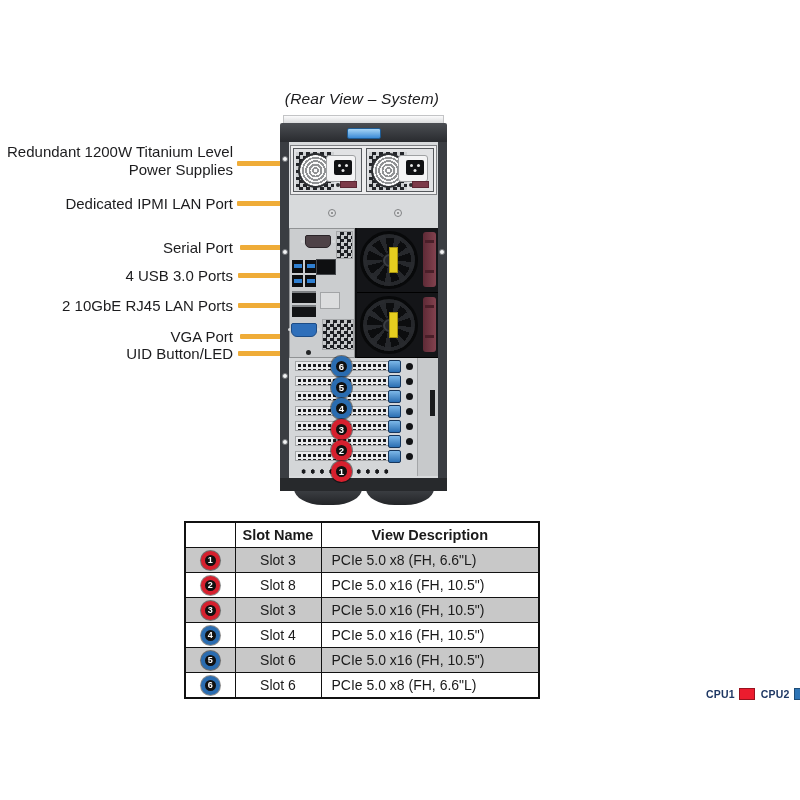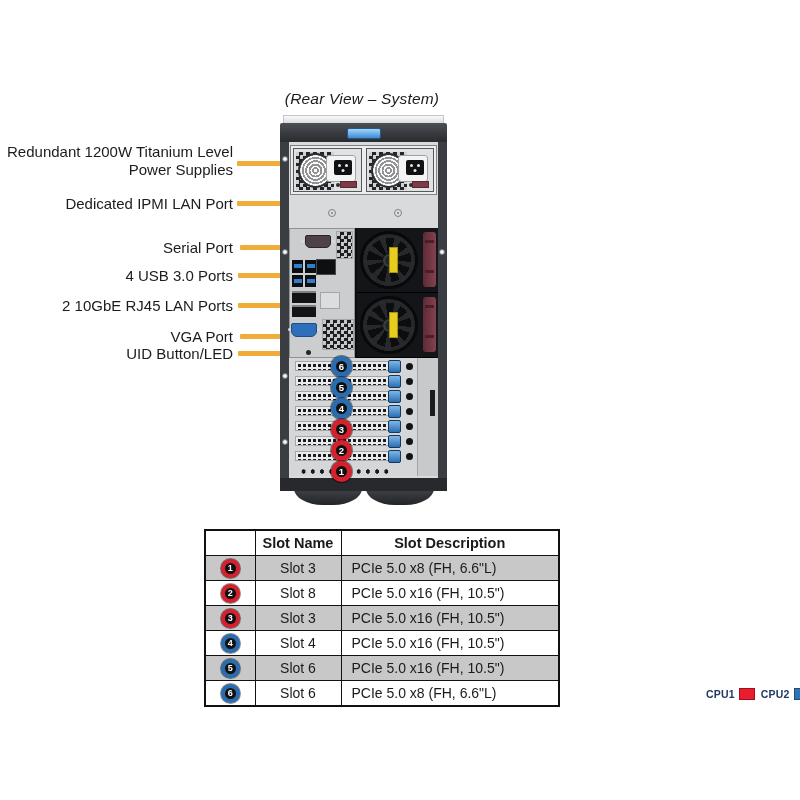--- a/index.html
+++ b/index.html
@@ -120,21 +120,21 @@
     box-shadow:0 0 0 1px rgba(0,0,0,.45);}
   .marker.red{border:5px solid var(--cpu1);}
   .marker.blue{border:5px solid var(--cpu2);}
   
   .base-bar{position:absolute;top:363px;left:0;right:0;height:13px;background:#27292c;z-index:3;}
   .foot{position:absolute;top:369px;width:68px;height:21px;z-index:2;
     background:linear-gradient(180deg,#46494e,#232528);
     border-radius:8px 8px 34px 34px / 5px 5px 20px 20px;}
   .foot.left{left:14px;} .foot.right{left:86px;}
   
-  .slot-table{position:absolute;left:204px;top:521px;border-collapse:collapse;table-layout:fixed;margin-top:8px;}
+  .slot-table{position:absolute;left:184px;top:521px;border-collapse:collapse;table-layout:fixed;}
   .slot-table td,.slot-table th{border:1.4px solid #111;padding:0;height:24px;
     font-size:14px;color:#1a1a1a;vertical-align:middle;}
   .slot-table{border:2px solid #111;}
   .slot-table th{font-weight:bold;font-size:14.5px;background:#fff;text-align:center;}
   .col-mark{width:50px;} .col-name{width:86px;} .col-desc{width:218px;}
   .slot-table tr.shaded td{background:#c8c8c8;}
   .slot-table td.c-name{text-align:center;}
   .slot-table td.c-desc{text-align:left;padding-left:10px;}
   .slot-table td.c-mark{text-align:center;}
   .tmark{position:static;display:inline-flex;width:19px;height:19px;vertical-align:middle;
@@ -285,21 +285,21 @@
 <table class="slot-table">
   <colgroup>
       <col class="col-mark">
       <col class="col-name">
       <col class="col-desc">
     </colgroup>
   <thead>
     <tr>
       <th></th>
       <th>Slot Name</th>
-      <th>Slot Description</th>
+      <th>View Description</th>
     </tr>
   </thead>
   <tbody>
       <tr class="shaded">
         <td class="c-mark"><span class="marker tmark red">1</span></td>
         <td class="c-name">Slot 3</td>
         <td class="c-desc">PCIe 5.0 x8 (FH, 6.6"L)</td>
       </tr>
       <tr>
         <td class="c-mark"><span class="marker tmark red">2</span></td>

